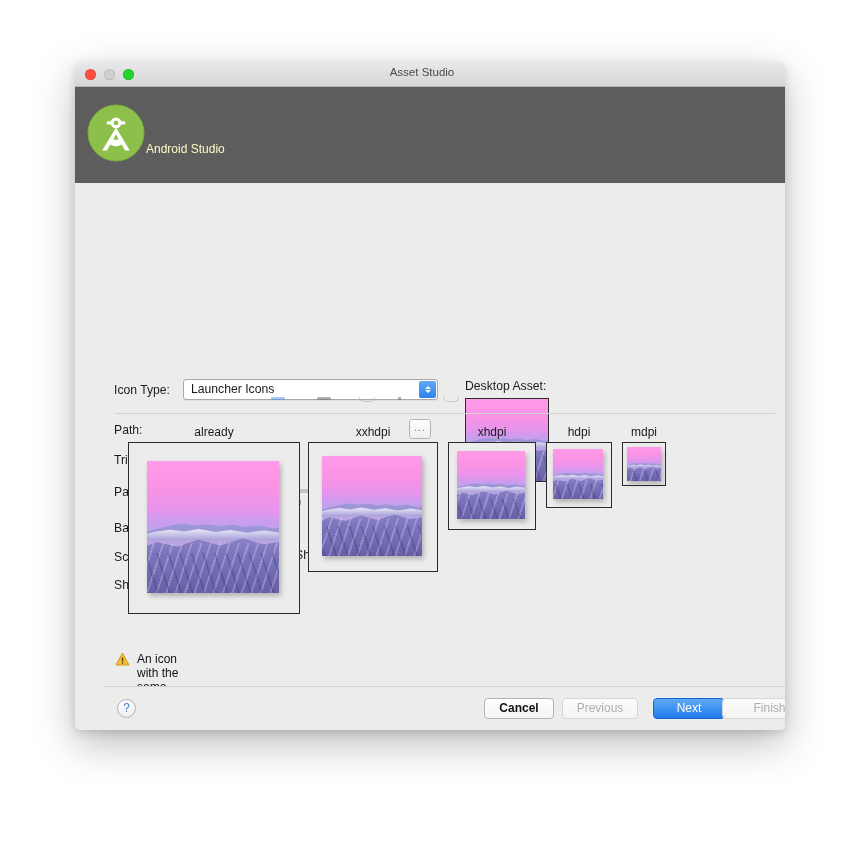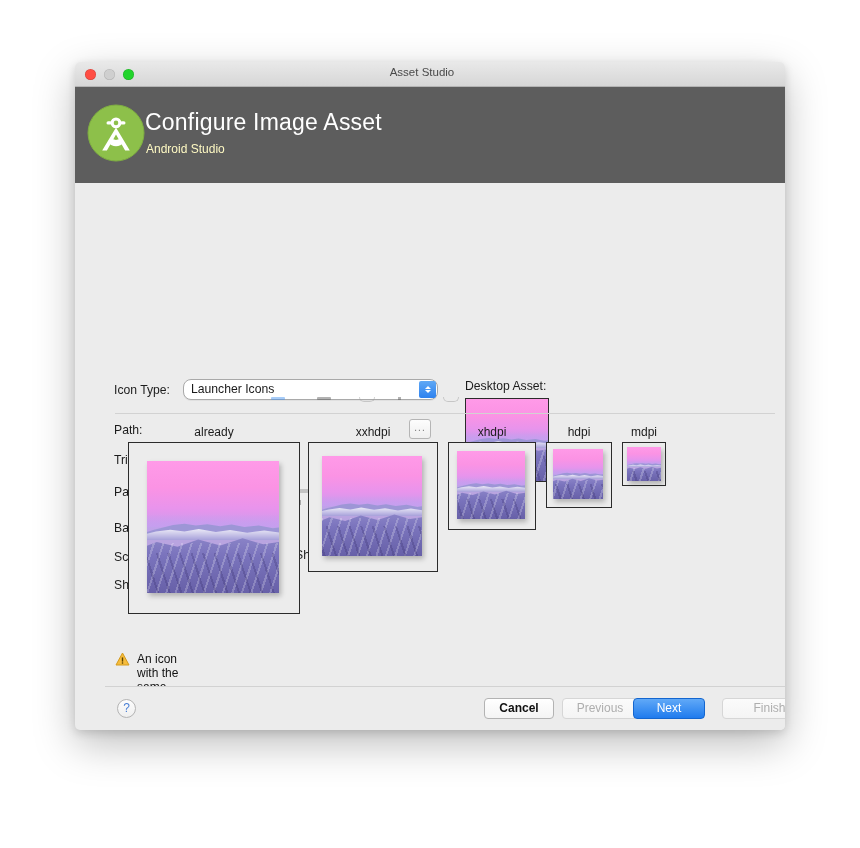--- a/index.html
+++ b/index.html
@@ -53,21 +53,21 @@
   
   #body{background:#ececec;height:548px;position:relative;margin-left:30px;}
 
   
   .row{position:absolute;left:0;right:0;height:24px;}
   .lbl{position:absolute;left:9px;font-size:12.2px;color:#1c1c1c;line-height:24px;}
 
   
   .combo{
     position:absolute;height:21px;background:#ffffff;
-    border:1px solid #a9a9a9;border-radius:8px;box-sizing:border-box;
+    border:1px solid #a9a9a9;border-radius:3px;box-sizing:border-box;
     box-shadow:0 1px 0 rgba(0,0,0,.05);
   }
   .combo .ctext{
     position:absolute;left:7px;top:2px;font-size:12.2px;color:#1a1a1a;
   }
   .combo .carrow{
     position:absolute;right:1px;top:1px;width:17px;height:17px;
     background:linear-gradient(#5fa8f5,#2e82ef);
     border-radius:2px;
     display:flex;flex-direction:column;align-items:center;justify-content:center;
@@ -195,21 +195,20 @@
     <svg id="logo" viewBox="0 0 58 58">
       <circle cx="29" cy="29" r="28" fill="#8dc04a"></circle>
       <circle cx="29" cy="29" r="28" fill="none" stroke="#7fae42" stroke-width="1"></circle>
       <path d="M29 13.5 a5.4 5.4 0 1 1 0 10.8 a5.4 5.4 0 1 1 0 -10.8 z" fill="#ffffff"></path>
       <circle cx="29" cy="18.9" r="2.3" fill="#8dc04a"></circle>
       <rect x="19.5" y="17.2" width="5.4" height="3.4" rx="1.7" fill="#ffffff"></rect>
       <rect x="33.1" y="17.2" width="5.4" height="3.4" rx="1.7" fill="#ffffff"></rect>
       <path d="M29 23.5 L15.2 46.5 L19.9 46.5 L29 30.6 L38.1 46.5 L42.8 46.5 Z" fill="#ffffff"></path>
       <path d="M24.2 33.5 L21.2 38.6 a10 10 0 0 0 15.6 0 L33.8 33.5 a6 6 0 0 1 -9.6 0 z" fill="#ffffff"></path>
     </svg>
-    <div id="head-title">Configure Image Asset</div>
     <div id="head-sub">Android Studio</div>
   </div>
 
   <div id="body">
 
     <div class="row" style="top:195px;">
       <div class="lbl">Icon Type:</div>
       <div class="combo" style="left:78px;width:255px;top:1px;">
         <div class="ctext">Launcher Icons</div>
         <div class="carrow">
@@ -404,18 +403,18 @@
         <rect x="6.8" y="5.4" width="1.4" height="4.2" fill="#5a4200"></rect>
         <rect x="6.8" y="10.3" width="1.4" height="1.4" fill="#5a4200"></rect>
       </svg>
       <div id="warn-text">An icon with the same name already exists and will be overwritten.</div>
     </div>
 
     <div id="footer">
       <div id="help-btn">?</div>
       <div class="btn normal bold" style="left:379px;width:70px;">Cancel</div>
       <div class="btn disabled" style="left:457px;width:76px;">Previous</div>
-      <div class="btn primary" style="left:528px;width:72px;">Next</div>
+      <div class="btn primary" style="left:548px;width:72px;">Next</div>
       <div class="btn disabled" style="left:617px;width:95px;">Finish</div>
     </div>
 
   </div>
 </div>
 
 </body></html>

